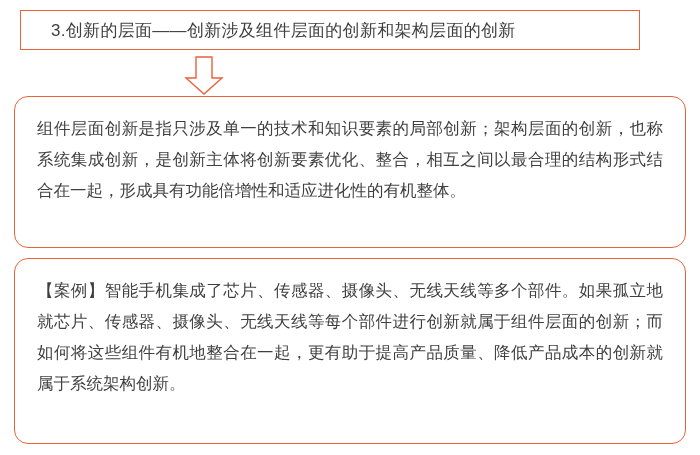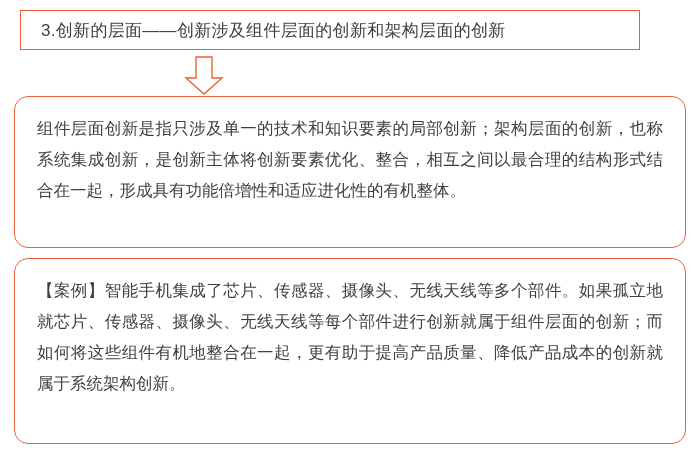--- a/index.html
+++ b/index.html
@@ -25,21 +25,21 @@
     position: absolute;
     left: 20px;
     top: 10px;
     width: 620px;
     height: 40px;
     border: 1.2px solid #e8623a;
     box-sizing: border-box;
     display: flex;
     align-items: center;
     justify-content: flex-start;
-    padding-left: 20px;
+    padding-left: 30px;
     background: #ffffff;
   }
   .title-text {
     font-size: 17px;
     color: #3f3f3f;
     letter-spacing: 0.3px;
     white-space: nowrap;
   }
 
   

